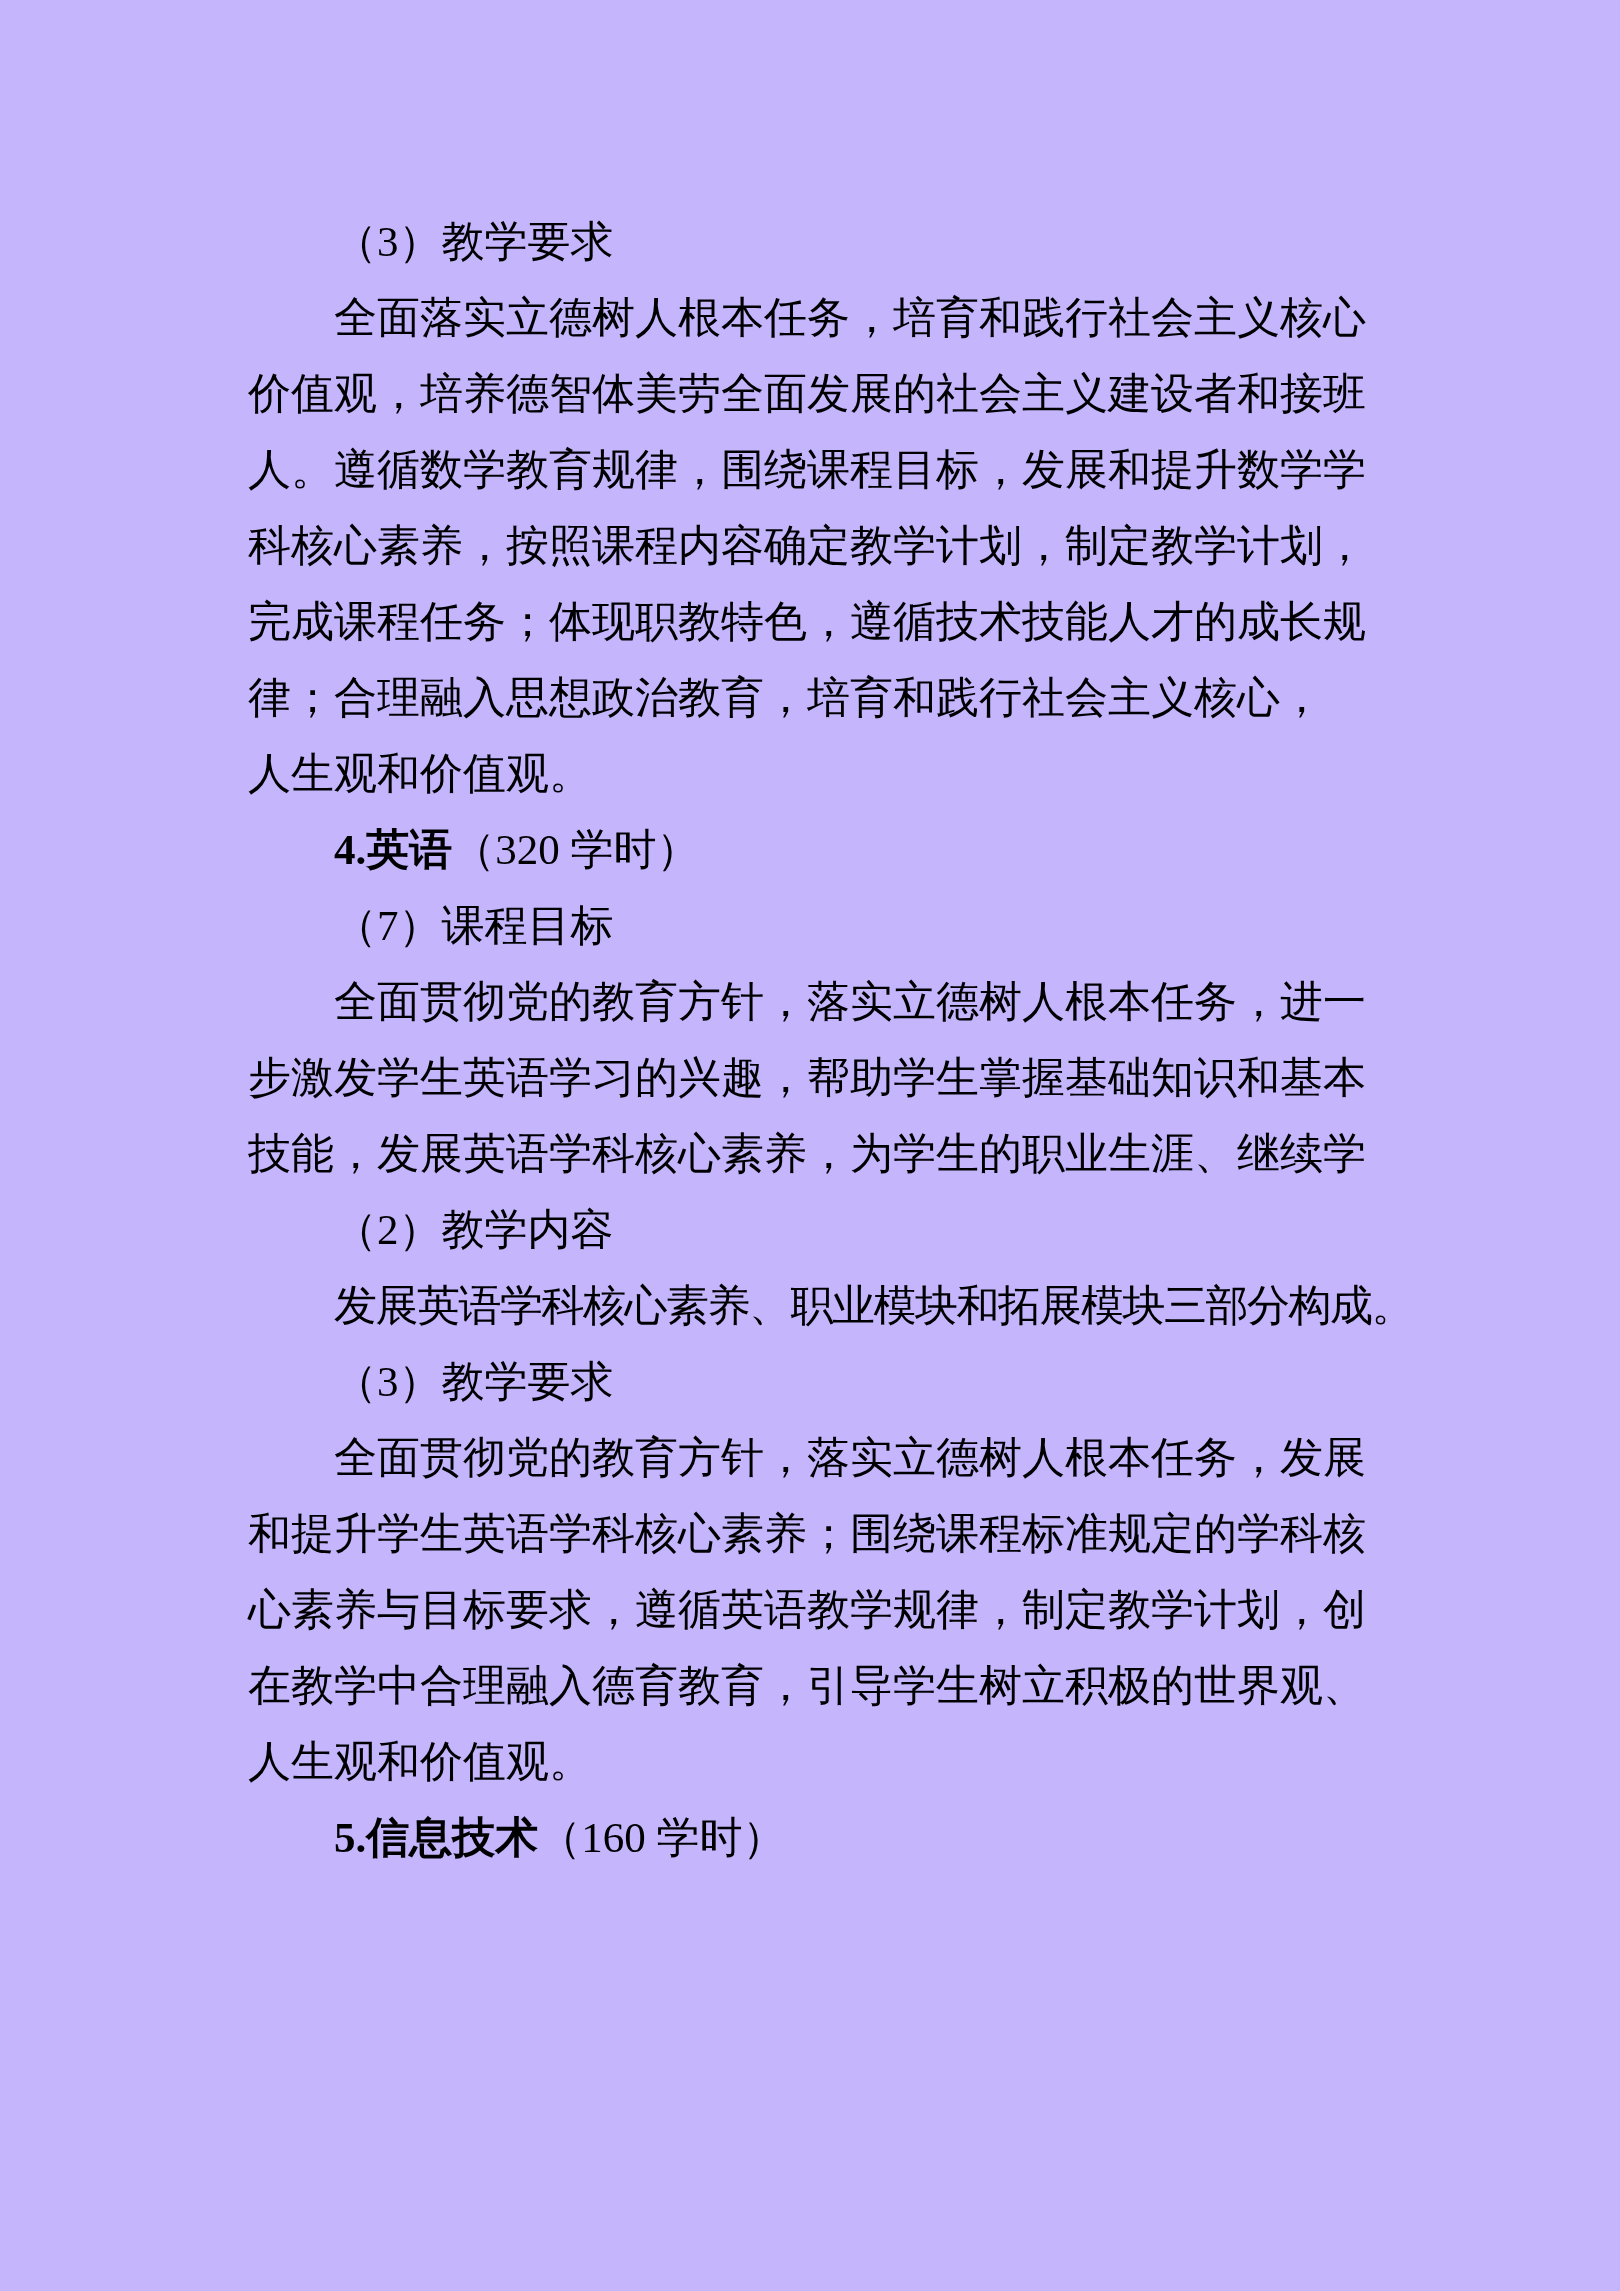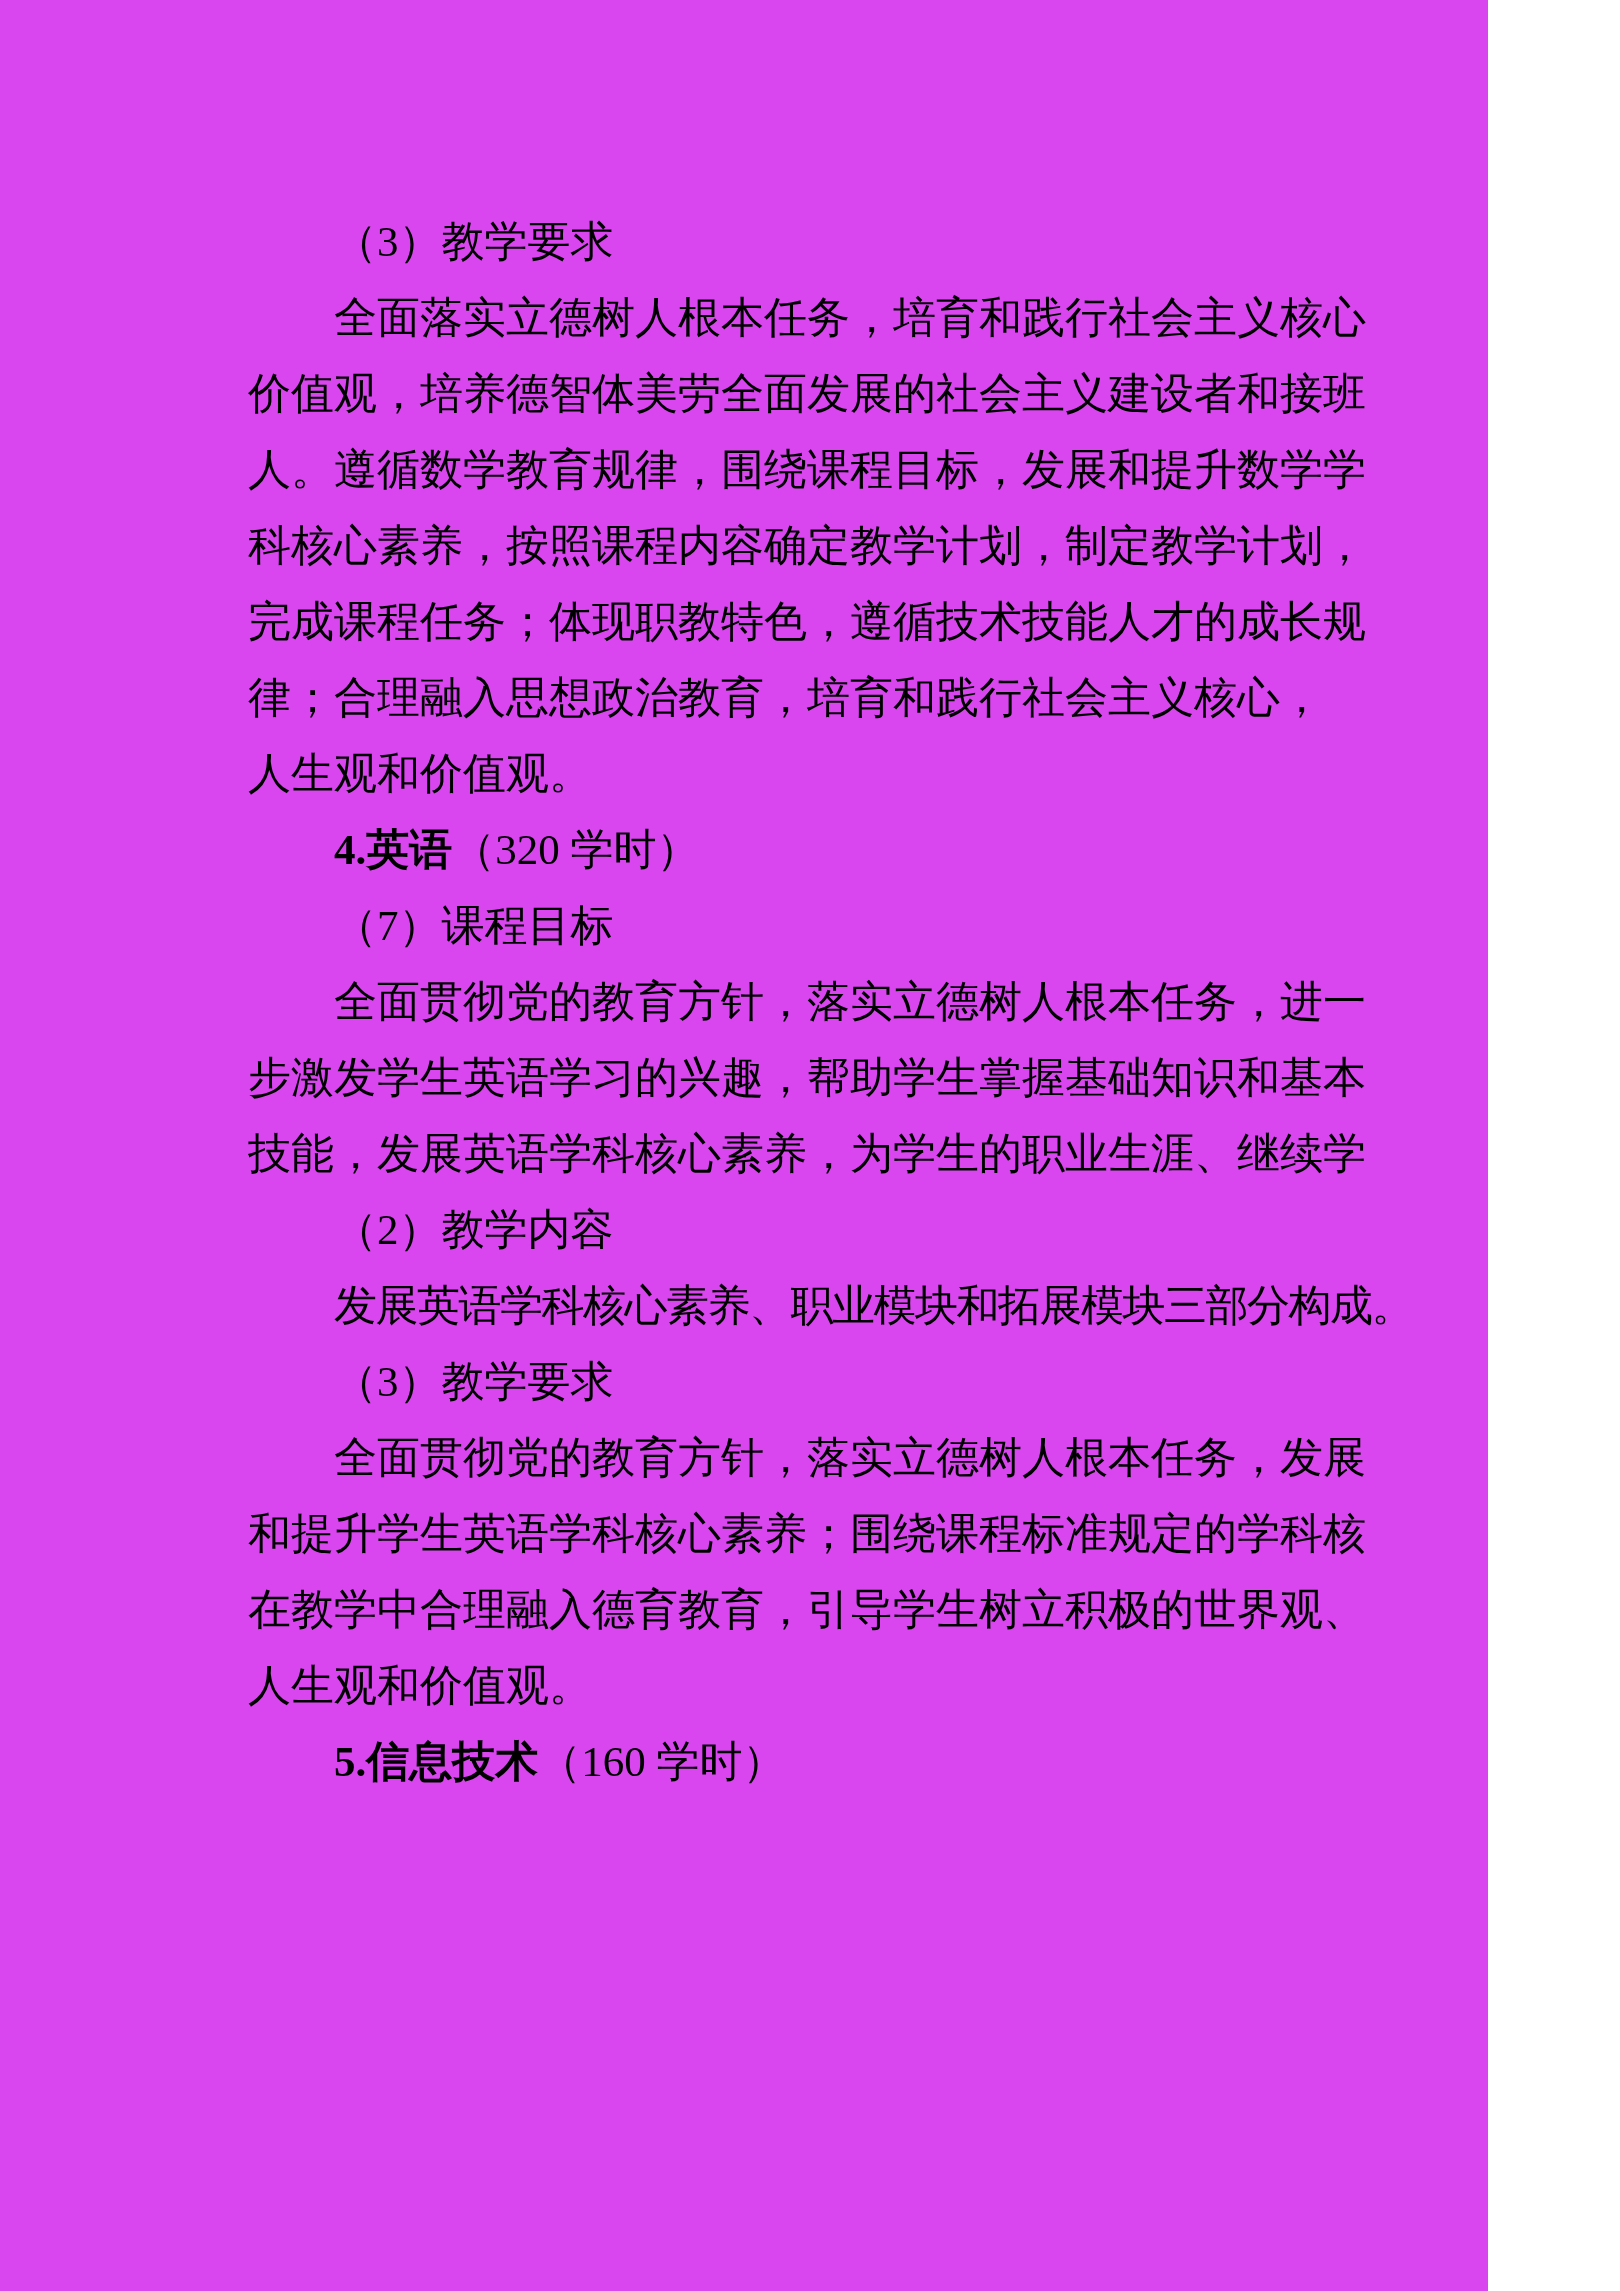--- a/index.html
+++ b/index.html
@@ -2,23 +2,23 @@
 <html><head>
 <meta charset="utf-8">
 <style>
   html, body {
     margin: 0;
     padding: 0;
     background: #ffffff;
   }
   .page {
     position: relative;
-    width: 1488px;
+    width: 1620px;
     height: 2292px;
-    background: #d946ef;
+    background: #c4b5fd;
     overflow: hidden;
     font-family: "Liberation Serif", "DejaVu Serif", serif;
     color: #000000;
   }
   .doc-body {
     position: absolute;
     left: 248px;
     top: 204px;
     width: 1125px;
   }
@@ -55,18 +55,19 @@
       <div class="line indent"><span class="seg-bold">4.英语</span><span class="seg-regular">（320 学时）</span></div>
       <div class="line indent"><span class="seg-regular">（7）课程目标</span></div>
       <div class="line indent"><span class="seg-regular">全面贯彻党的教育方针，落实立德树人根本任务，进一</span></div>
       <div class="line"><span class="seg-regular">步激发学生英语学习的兴趣，帮助学生掌握基础知识和基本</span></div>
       <div class="line"><span class="seg-regular">技能，发展英语学科核心素养，为学生的职业生涯、继续学</span></div>
       <div class="line indent"><span class="seg-regular">（2）教学内容</span></div>
       <div class="line indent compress"><span class="seg-regular">发展英语学科核心素养、职业模块和拓展模块三部分构成。</span></div>
       <div class="line indent"><span class="seg-regular">（3）教学要求</span></div>
       <div class="line indent"><span class="seg-regular">全面贯彻党的教育方针，落实立德树人根本任务，发展</span></div>
       <div class="line"><span class="seg-regular">和提升学生英语学科核心素养；围绕课程标准规定的学科核</span></div>
+      <div class="line"><span class="seg-regular">心素养与目标要求，遵循英语教学规律，制定教学计划，创</span></div>
       <div class="line"><span class="seg-regular">在教学中合理融入德育教育，引导学生树立积极的世界观、</span></div>
       <div class="line"><span class="seg-regular">人生观和价值观。</span></div>
       <div class="line indent"><span class="seg-bold">5.信息技术</span><span class="seg-regular">（160 学时）</span></div>
     </div>
 </div>
 
 
 </body></html>

